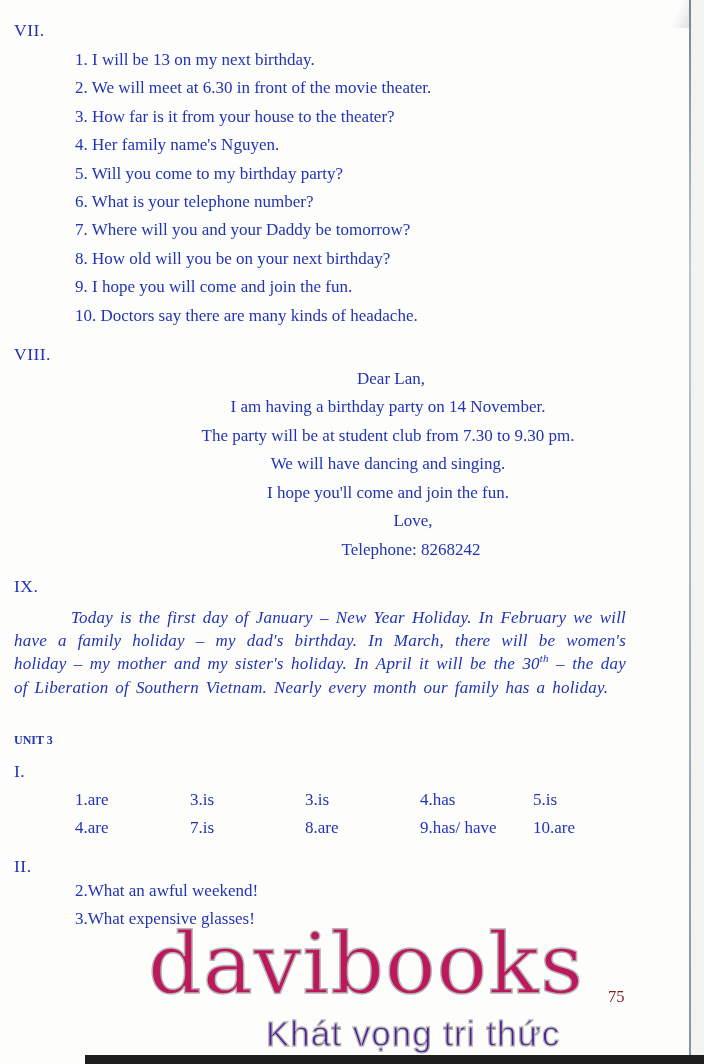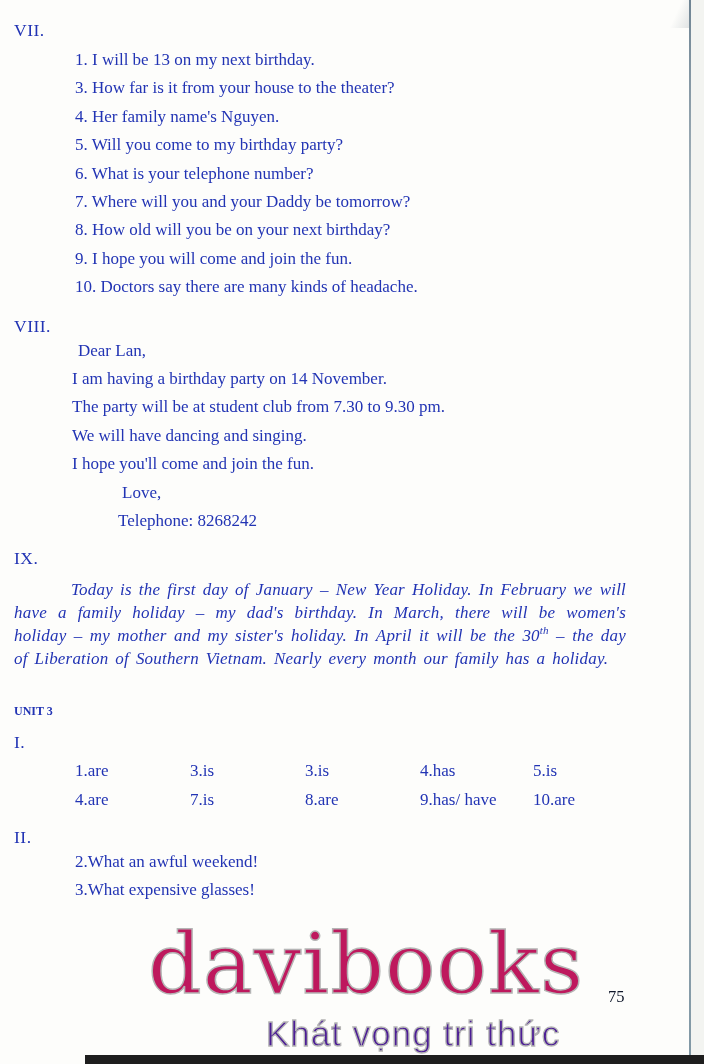--- a/index.html
+++ b/index.html
@@ -12,21 +12,21 @@
     overflow: hidden;
   }
   .content { position: relative; z-index: 2; padding: 20px 0 0 14px; font-size: 17px; }
 
   .roman { font-size: 17.5px; letter-spacing: 0.5px; }
   .sec-vii .roman { margin-bottom: 5px; }
 
   .qitem { margin-left: 61px; line-height: 28.4px; }
 
   .sec-viii { margin-top: 14px; }
-  .letter-line { margin-left: 58px; line-height: 28.4px; }
+  .letter-line { margin-left: 58px; line-height: 28.4px; text-align: center; }
   .salutation { margin-left: 64px; }
   .closing { margin-left: 108px; }
   .signature { margin-left: 104px; }
 
   .sec-ix { margin-top: 12px; }
   .para {
     width: 612px;
     text-align: justify;
     line-height: 23.2px;
     text-indent: 57px;
@@ -65,21 +65,21 @@
     font-family: "Liberation Sans", sans-serif;
     font-size: 35px; line-height: 1;
     color: #4c1d95;
     -webkit-text-stroke: 1.3px #b5b5b5;
     letter-spacing: 1px;
     white-space: nowrap;
   }
 
   .page-number {
     position: absolute; left: 608px; top: 987px; z-index: 2;
-    font-size: 16.5px; color: #0f172a;
+    font-size: 16.5px; color: #7f1d1d;
   }
 
   
   .scan-edge-line {
     position: absolute; left: 689px; top: 0; width: 2px; height: 1064px; z-index: 3;
     background: linear-gradient(#6f8493, #b9c5cb 25%, #a3b2ba 60%, #8097a4);
   }
   .scan-gutter {
     position: absolute; left: 691px; top: 0; width: 13px; height: 1064px; z-index: 3;
     background: #f3f4f1;
@@ -94,20 +94,21 @@
   }
 </style>
 </head>
 <body>
 
 <div class="content">
 
   <div class="sec-vii">
     <div class="roman">VII.</div>
     <div class="qitem">1. I will be 13 on my next birthday.</div>
+    <div class="qitem">2. We will meet at 6.30 in front of the movie theater.</div>
     <div class="qitem">3. How far is it from your house to the theater?</div>
     <div class="qitem">4. Her family name's Nguyen.</div>
     <div class="qitem">5. Will you come to my birthday party?</div>
     <div class="qitem">6. What is your telephone number?</div>
     <div class="qitem">7. Where will you and your Daddy be tomorrow?</div>
     <div class="qitem">8. How old will you be on your next birthday?</div>
     <div class="qitem">9. I hope you will come and join the fun.</div>
     <div class="qitem">10. Doctors say there are many kinds of headache.</div>
   </div>
 

